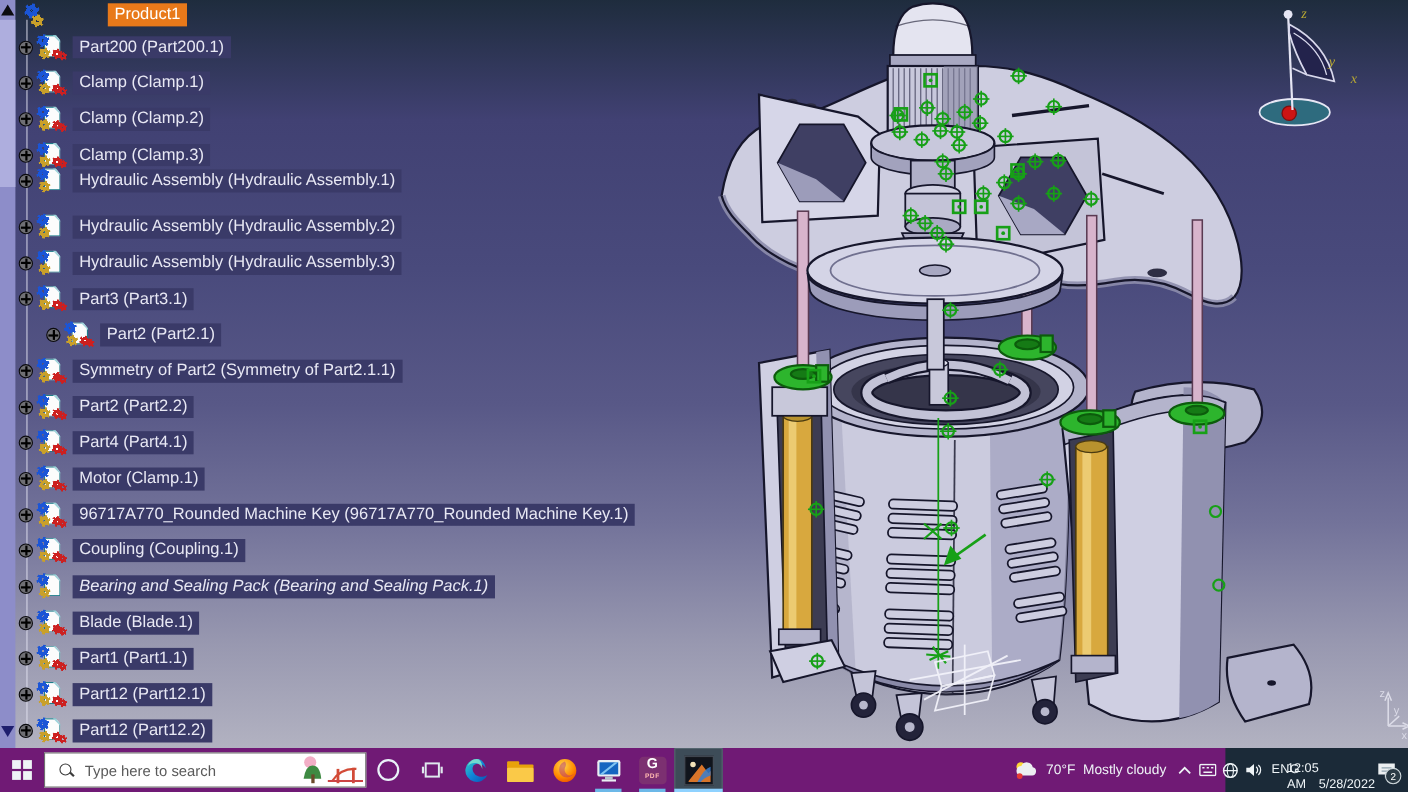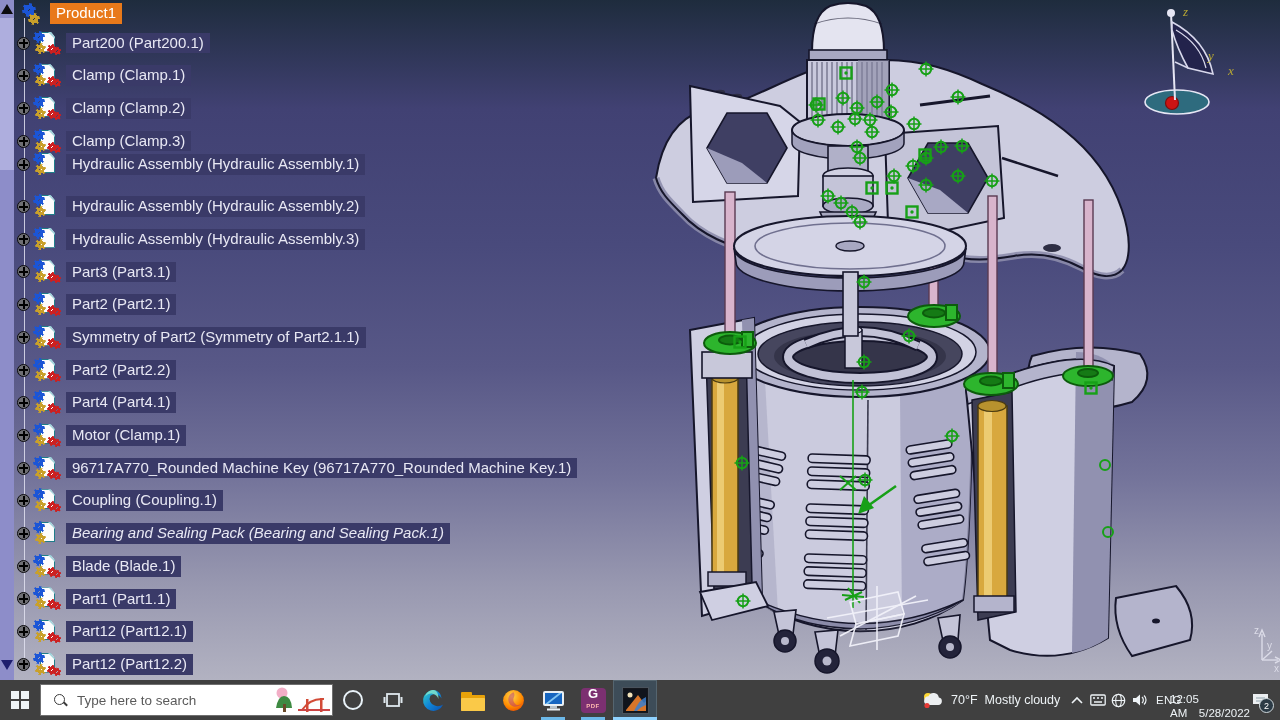--- a/index.html
+++ b/index.html
@@ -16,21 +16,21 @@
   #tree-scroll .thumb{position:absolute;left:0;top:18px;width:14px;height:152px;background:#aeaede;}
   .tri-up{position:absolute;left:1px;top:4px;width:0;height:0;
     border-left:6px solid transparent;border-right:6px solid transparent;border-bottom:10px solid #0c0c10;}
   .tri-down{position:absolute;left:1px;top:660px;width:0;height:0;
     border-left:6px solid transparent;border-right:6px solid transparent;border-top:10px solid #1e1e6e;}
 
   
   #tree{position:absolute;left:0;top:0;width:640px;height:680px;}
   #tree-line{position:absolute;left:24px;top:18px;height:650px;width:0;border-left:1px solid rgba(225,225,240,.85);}
   .tree-row{position:absolute;left:14px;height:27px;display:flex;align-items:center;}
-  .tree-row.root{left:16px;top:0px;}
+  .tree-row.root{left:16px;top:0px;gap:48px;}
   .expander{position:relative;flex:0 0 13px;width:13px;height:13px;margin-left:3px;
     background:#6f6f74;border:1px solid #0b0b0e;border-radius:50%;box-sizing:border-box;}
   .expander::before{content:"";position:absolute;left:1px;top:4.5px;width:9px;height:2px;background:#000;}
   .expander::after{content:"";position:absolute;left:4.5px;top:1px;width:2px;height:9px;background:#000;}
   .node-icon{position:relative;flex:0 0 31px;width:31px;height:27px;}
   .sheet{position:absolute;left:10px;top:2px;width:15px;height:20px;background:#fcfcfc;
     border:1px solid #1f7d8a;box-sizing:border-box;
     clip-path:polygon(0 0,70% 0,100% 28%,100% 100%,0 100%);}
   .sheet::after{content:"";position:absolute;right:-1px;top:-1px;width:0;height:0;
     border-top:7px solid #9fd2da;border-left:7px solid transparent;}
@@ -41,21 +41,21 @@
   .gy{--c:#c9a02a;left:5px;top:13px;width:11px;height:11px;}
   .gr{--c:#cc2020;left:17px;top:14px;width:10px;height:10px;}
   .gr2{--c:#cc2020;left:23px;top:17px;width:8px;height:8px;display:block;}
   .node-icon.rooticon .gb{left:6px;top:3px;width:14px;height:14px;}
   .node-icon.rooticon .gy{left:12px;top:13px;width:12px;height:12px;}
   .lbl{margin-left:5px;padding:2px 6px 3px;background:#3a3a68;color:#e8e8f4;
     font-size:15px;line-height:1.05;white-space:nowrap;}
   .tree-row.root .lbl{background:#e8791a;color:#ffffff;margin-left:3px;}
 
   
-  #taskbar{position:absolute;left:0;top:680px;width:1280px;height:40px;background:#404040;}
+  #taskbar{position:absolute;left:0;top:680px;width:1114px;height:40px;background:#701a75;}
   .tb-btn{position:absolute;top:0;width:40px;height:40px;display:flex;align-items:center;justify-content:center;}
   #start-btn{left:0;}
   .win-logo{display:grid;grid-template-columns:8px 8px;grid-template-rows:8px 8px;gap:1.5px;}
   .win-logo span{background:#eef3f6;}
   #search-box{position:absolute;left:40px;top:4px;width:293px;height:32px;background:#ffffff;
     border:1px solid #6f6f6f;box-sizing:border-box;display:flex;align-items:center;}
   .mag{position:relative;width:13px;height:13px;margin-left:13px;flex:0 0 13px;}
   .mag::before{content:"";position:absolute;left:0;top:0;width:9px;height:9px;border:1.8px solid #3b3b3b;border-radius:50%;}
   .mag::after{content:"";position:absolute;left:9px;top:9px;width:5px;height:1.8px;background:#3b3b3b;transform:rotate(45deg);}
   #search-input{flex:1;border:none;outline:none;background:transparent;color:#4f4f4f;
@@ -477,21 +477,21 @@
     <span class="expander"></span>
     <span class="node-icon">
       <span class="sheet"></span>
       <span class="gear gb"></span>
       <span class="gear gy"></span>
       <span class="gear gr"></span>
       <span class="gear gr2"></span>
     </span>
     <span class="lbl">Part3 (Part3.1)</span>
   </div>
-          <div class="tree-row part" style="top: 291.1px;">
+          <div class="tree-row part" style="top: 291.1px; padding-left: 25px;">
     <span class="expander"></span>
     <span class="node-icon">
       <span class="sheet"></span>
       <span class="gear gb"></span>
       <span class="gear gy"></span>
       <span class="gear gr"></span>
       <span class="gear gr2"></span>
     </span>
     <span class="lbl">Part2 (Part2.1)</span>
   </div>

